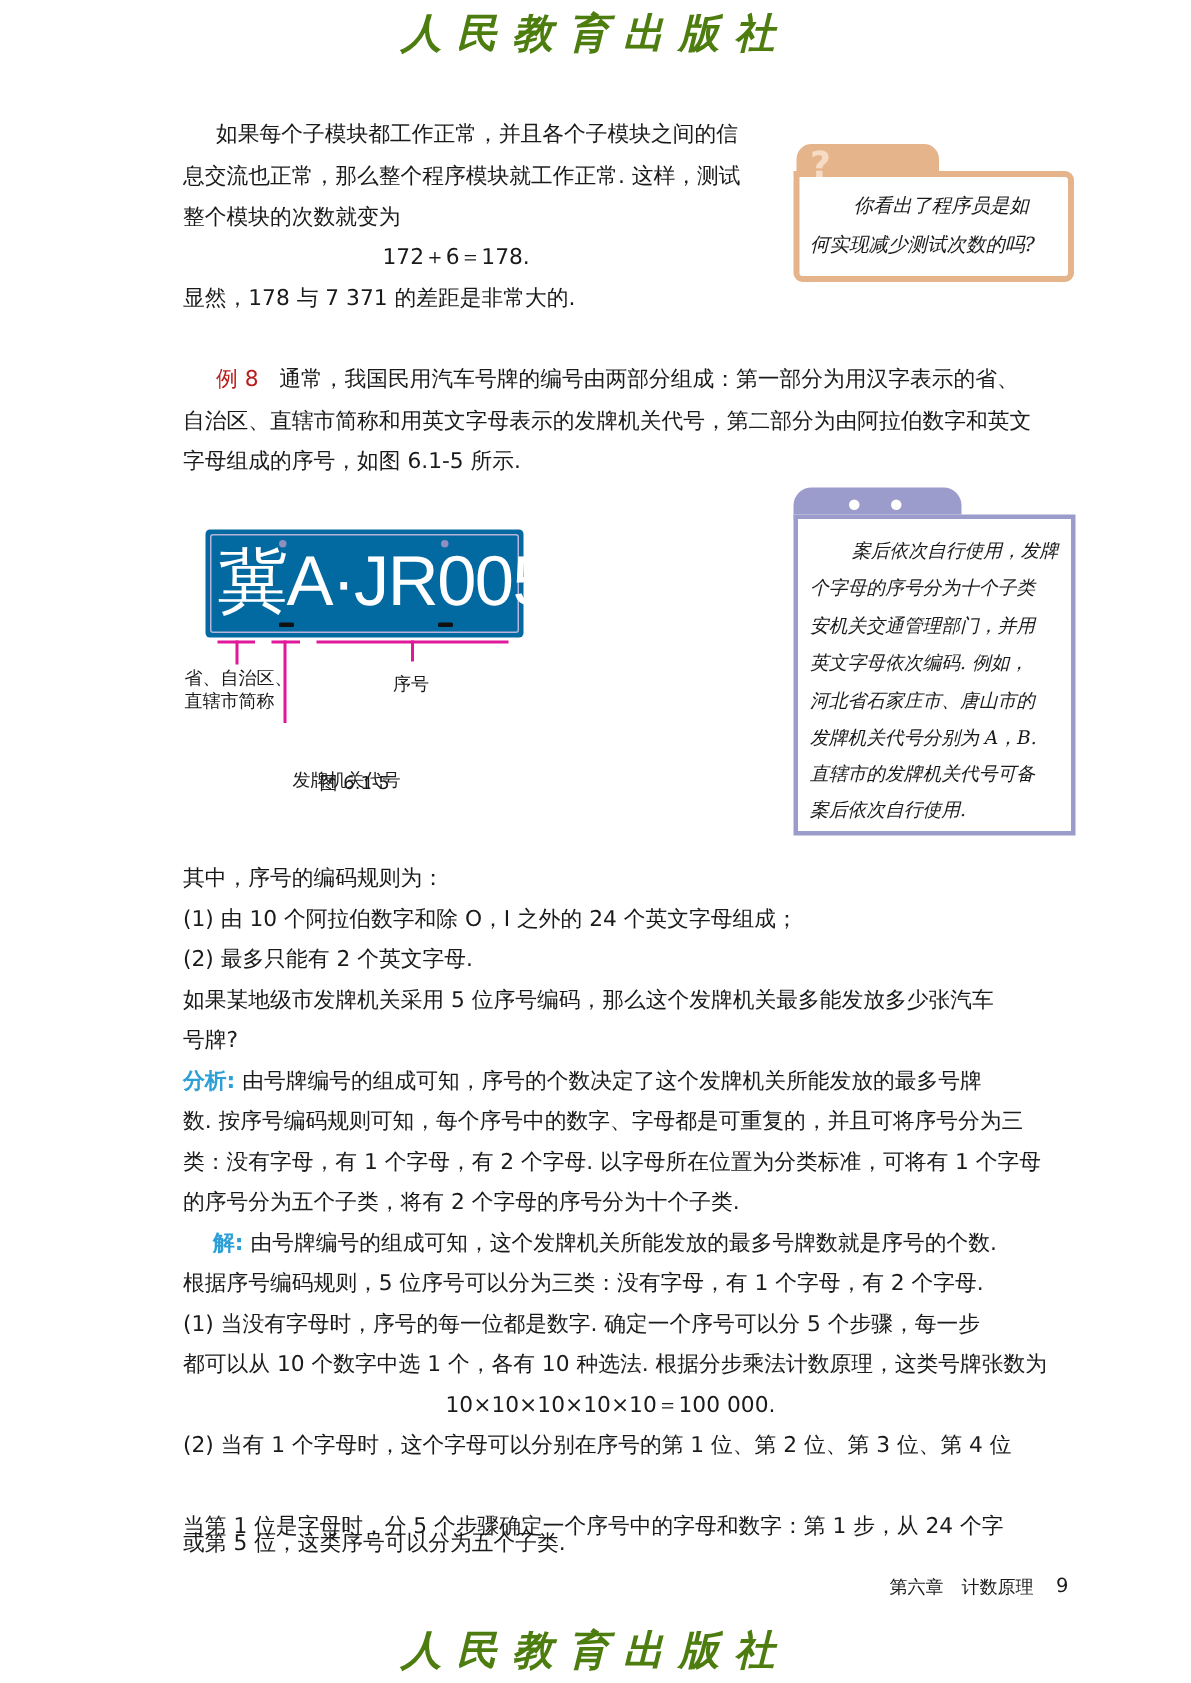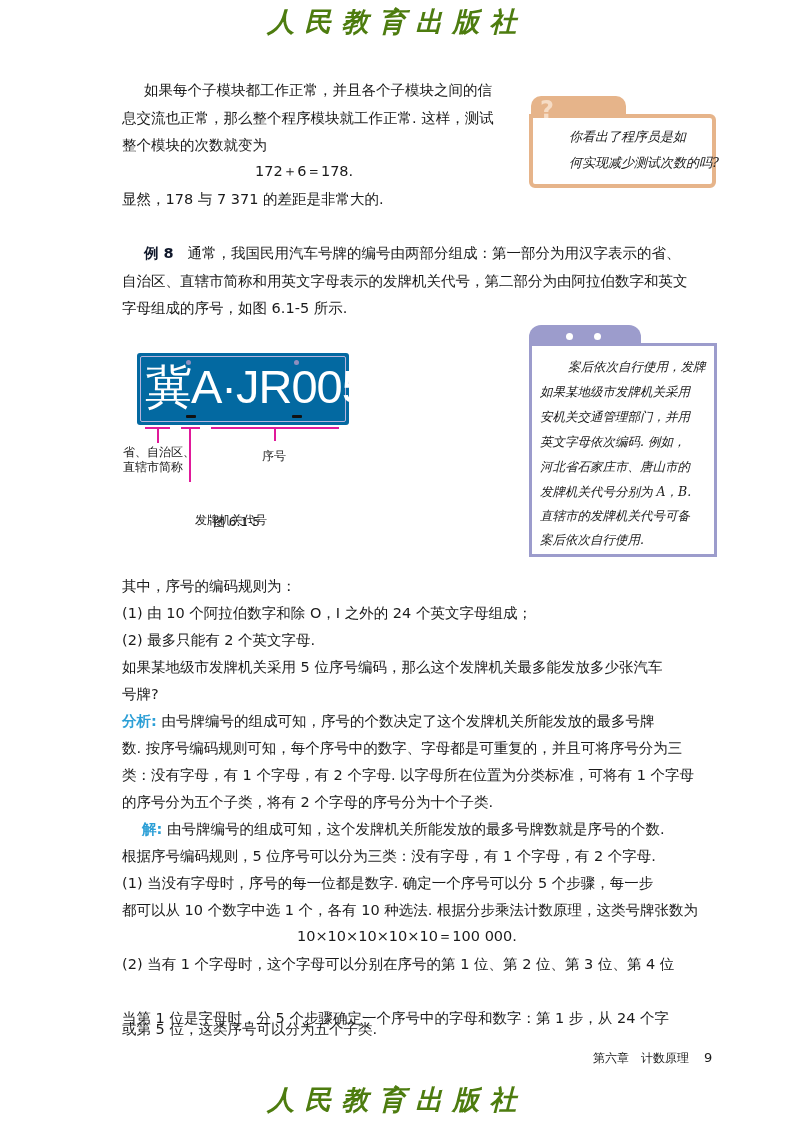--- a/index.html
+++ b/index.html
@@ -6,21 +6,21 @@
   body { width:794px; height:1122px; background:#ffffff; position:relative; overflow:hidden;
          font-family:"DejaVu Sans", "Liberation Sans", sans-serif; color:#1a1a1a; }
   .header-logo, .footer-logo { position:absolute; left:0; width:794px; text-align:center;
          font-family:"DejaVu Serif", serif; font-style:italic; font-weight:bold;
          color:#4d7c0f; font-size:27px; letter-spacing:10px; }
   .header-logo { top:4px; }
   .footer-logo { top:1082px; }
   .p { position:absolute; font-size:14.5px; line-height:20px; white-space:nowrap; }
   .formula { position:absolute; font-size:14.5px; white-space:nowrap; }
   .blue { color:#2c9fd6; font-weight:bold; }
-  .ex { color:#0f172a; font-weight:bold; }
+  .ex { color:#b91c1c; font-weight:normal; }
 
   
   .qbox-tab { position:absolute; left:531px; top:96px; width:95px; height:22px;
               background:#e6b48a; border-radius:10px 10px 0 0; }
   .qbox { position:absolute; left:529px; top:114px; width:187px; height:74px;
           border:4px solid #e6b48a; border-radius:0 6px 6px 6px; background:#fff; box-sizing:border-box; }
   .qmark { position:absolute; left:540px; top:96px; font-size:24px; font-weight:bold;
            color:#f6dcc5; font-family:"DejaVu Sans", sans-serif; }
   .qtext { position:absolute; font-size:13px; font-family:"DejaVu Serif", serif; font-style:italic; white-space:nowrap; }
 
@@ -55,21 +55,21 @@
 <div class="p" style="left:144px;top:80px;">如果每个子模块都工作正常，并且各个子模块之间的信</div>
 <div class="p" style="left:122px;top:108px;">息交流也正常，那么整个程序模块就工作正常. 这样，测试</div>
 <div class="p" style="left:122px;top:135px;">整个模块的次数就变为</div>
 <div class="formula" style="left:255px;top:162px;">172＋6＝178.</div>
 <div class="p" style="left:122px;top:189px;">显然，178 与 7 371 的差距是非常大的.</div>
 
 <div class="qbox-tab"></div>
 <div class="qbox"></div>
 <div class="qmark">?</div>
 <div class="qtext" style="left:569px;top:128px;">你看出了程序员是如</div>
-<div class="qtext" style="left:540px;top:154px;margin-left:29px;">何实现减少测试次数的吗?</div>
+<div class="qtext" style="left:540px;top:154px;">何实现减少测试次数的吗?</div>
 
 <div class="p" style="left:144px;top:243px;">
   <span class="ex">例 8</span>&nbsp;&nbsp;
   <span>通常，我国民用汽车号牌的编号由两部分组成：第一部分为用汉字表示的省、</span>
 </div>
 <div class="p" style="left:122px;top:271px;">自治区、直辖市简称和用英文字母表示的发牌机关代号，第二部分为由阿拉伯数字和英文</div>
 <div class="p" style="left:122px;top:298px;">字母组成的序号，如图 6.1-5 所示.</div>
 
 <div class="plate">
   <div class="plate-inner"></div>
@@ -91,21 +91,21 @@
 <div class="lbl" style="left:123px;top:459px;">直辖市简称</div>
 <div class="lbl" style="left:262px;top:448px;">序号</div>
 <div class="lbl" style="left:153px;top:512px;margin-left:42px;">发牌机关代号</div>
 <div class="caption" style="left:213px;top:514px;">图 6.1-5</div>
 
 <div class="nbox-tab"></div>
 <div class="nbox-dot" style="left:566px;"></div>
 <div class="nbox-dot" style="left:594px;"></div>
 <div class="nbox"></div>
 <div class="ntext" style="left:568px;top:359px;">案后依次自行使用，发牌</div>
-<div class="ntext" style="left:540px;top:384px;">如果某地级市发牌机关采用</div>
+<div class="ntext" style="left:540px;top:384px;">个字母的序号分为十个子类</div>
 <div class="ntext" style="left:540px;top:409px;">安机关交通管理部门，并用</div>
 <div class="ntext" style="left:540px;top:434px;">英文字母依次编码. 例如，</div>
 <div class="ntext" style="left:540px;top:459px;">河北省石家庄市、唐山市的</div>
 <div class="ntext" style="left:540px;top:484px;">发牌机关代号分别为 A，B.</div>
 <div class="ntext" style="left:540px;top:508px;">直辖市的发牌机关代号可备</div>
 <div class="ntext" style="left:540px;top:532px;">案后依次自行使用.</div>
 
 <div class="p" style="left:122px;top:576px;">其中，序号的编码规则为：</div>
 <div class="p" style="left:122px;top:603px;">(1) 由 10 个阿拉伯数字和除 O，I 之外的 24 个英文字母组成；</div>
 <div class="p" style="left:122px;top:630px;">(2) 最多只能有 2 个英文字母.</div>

